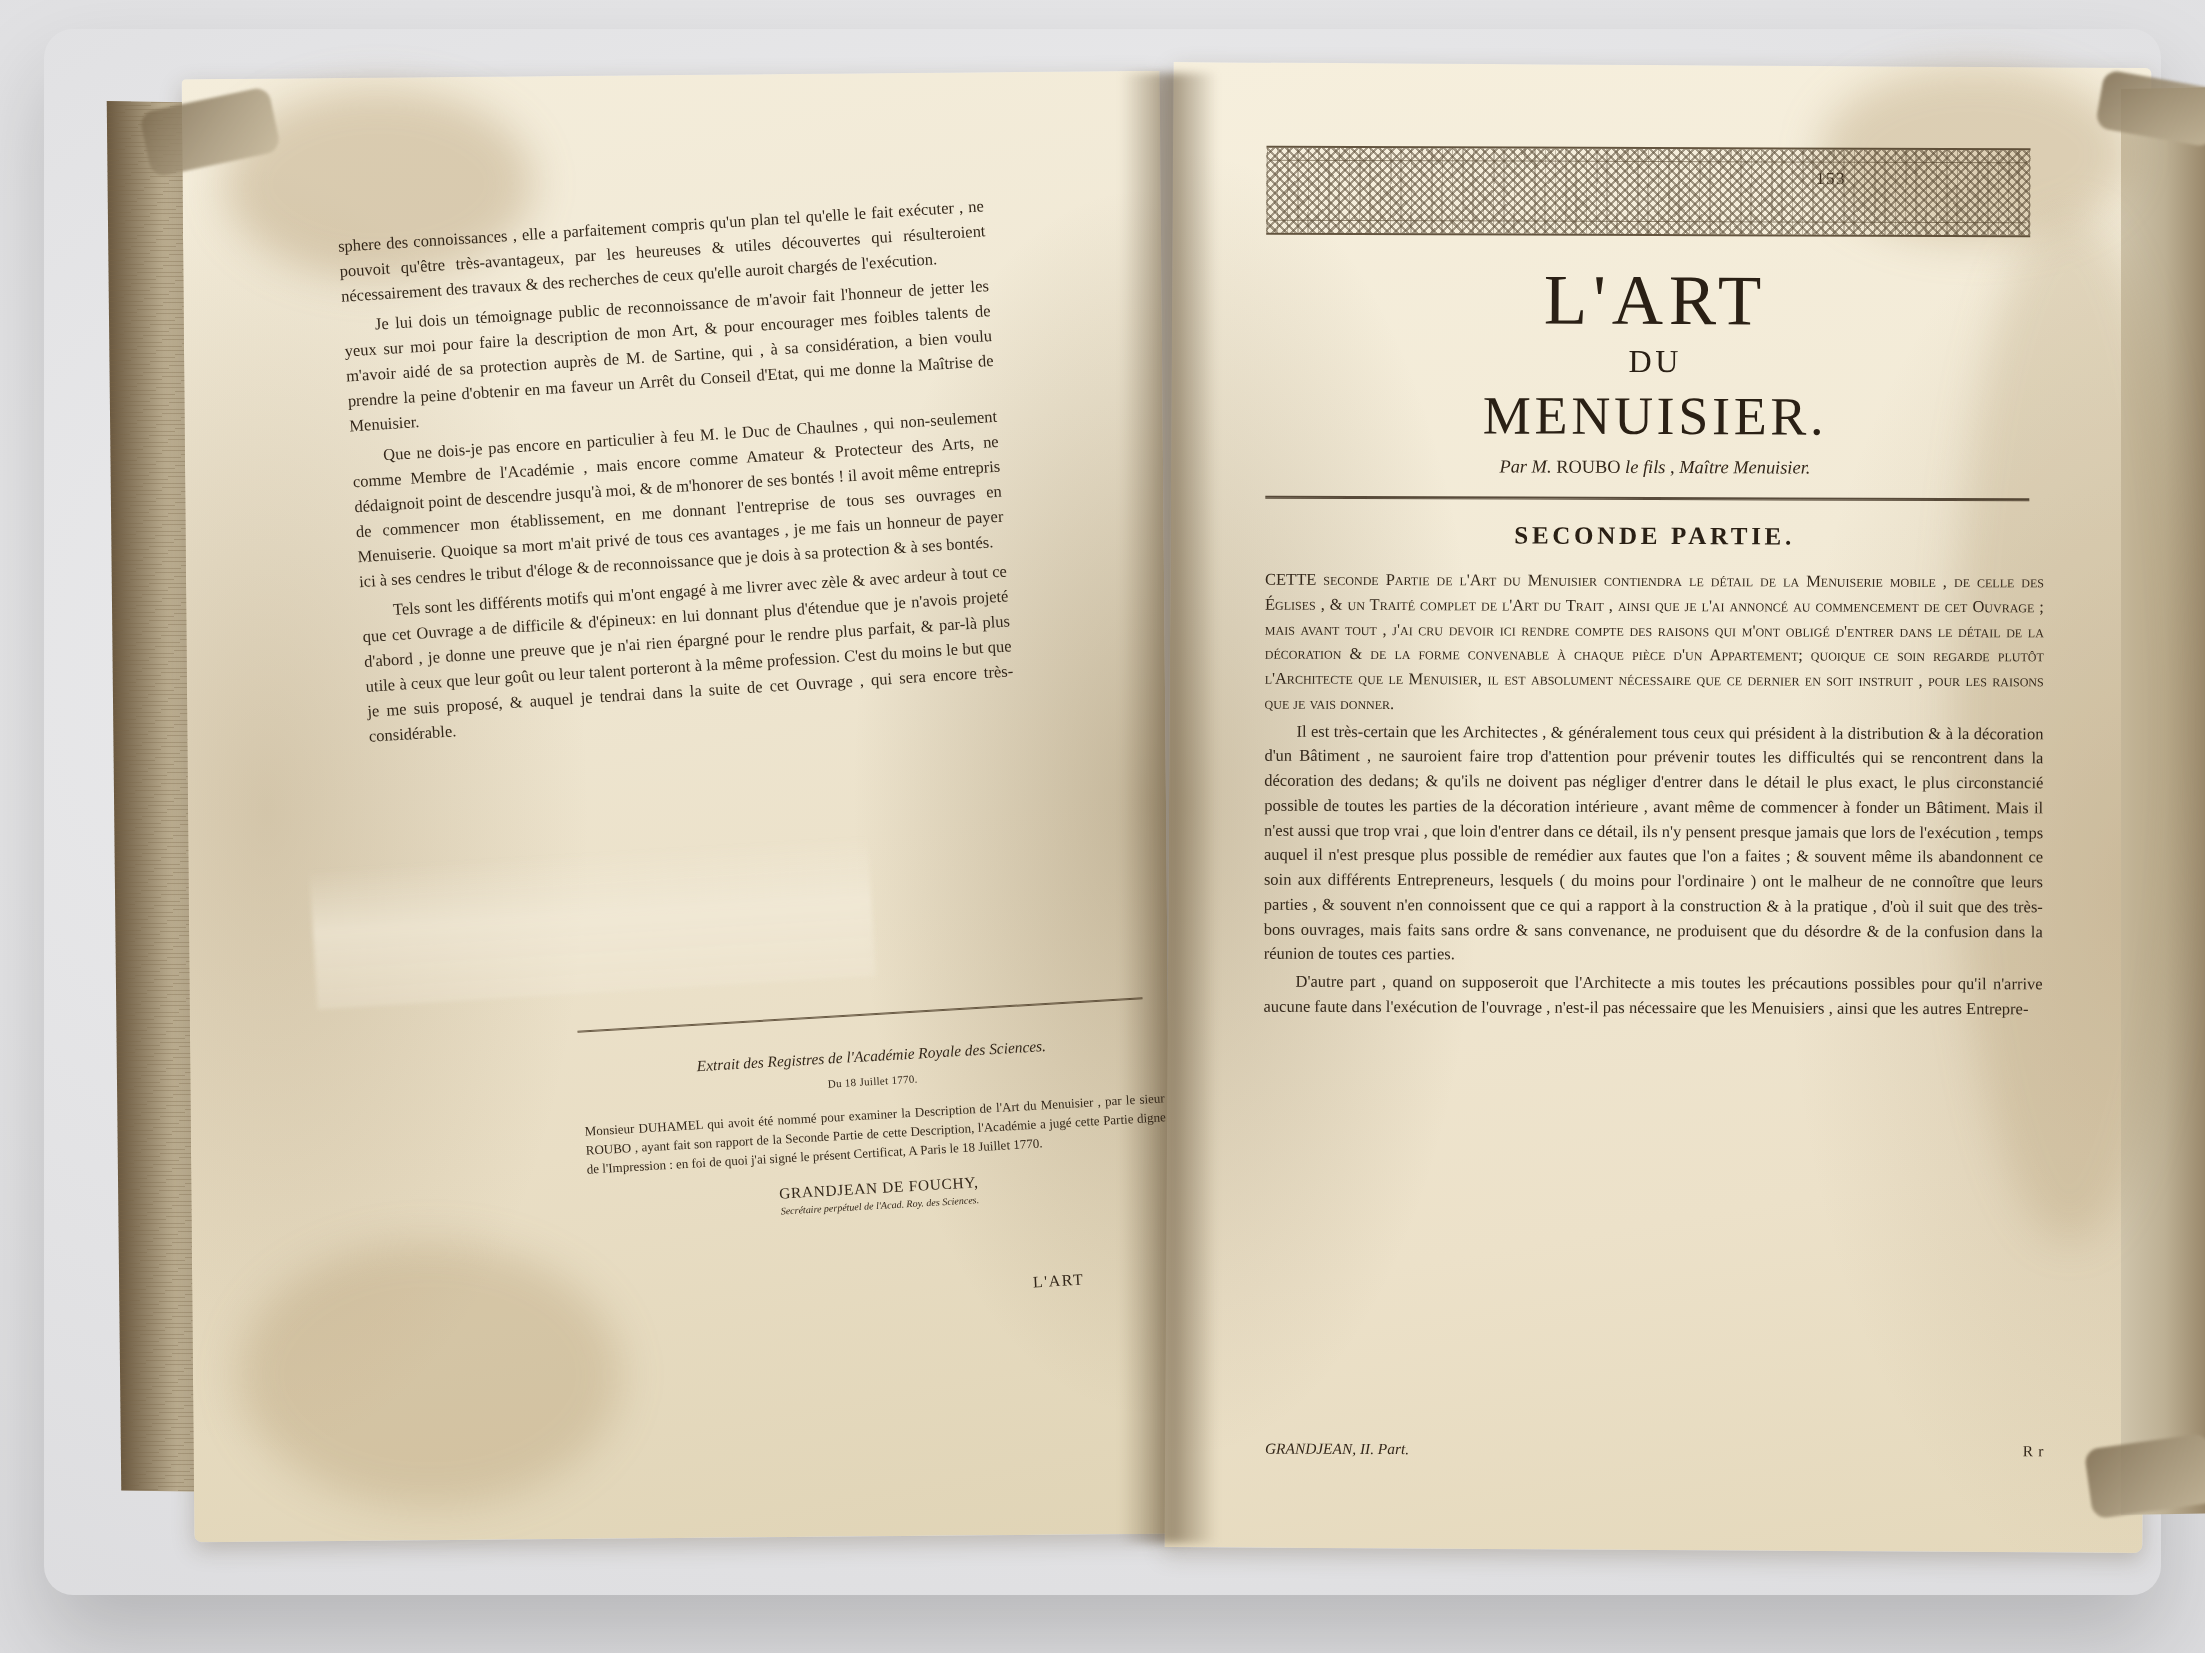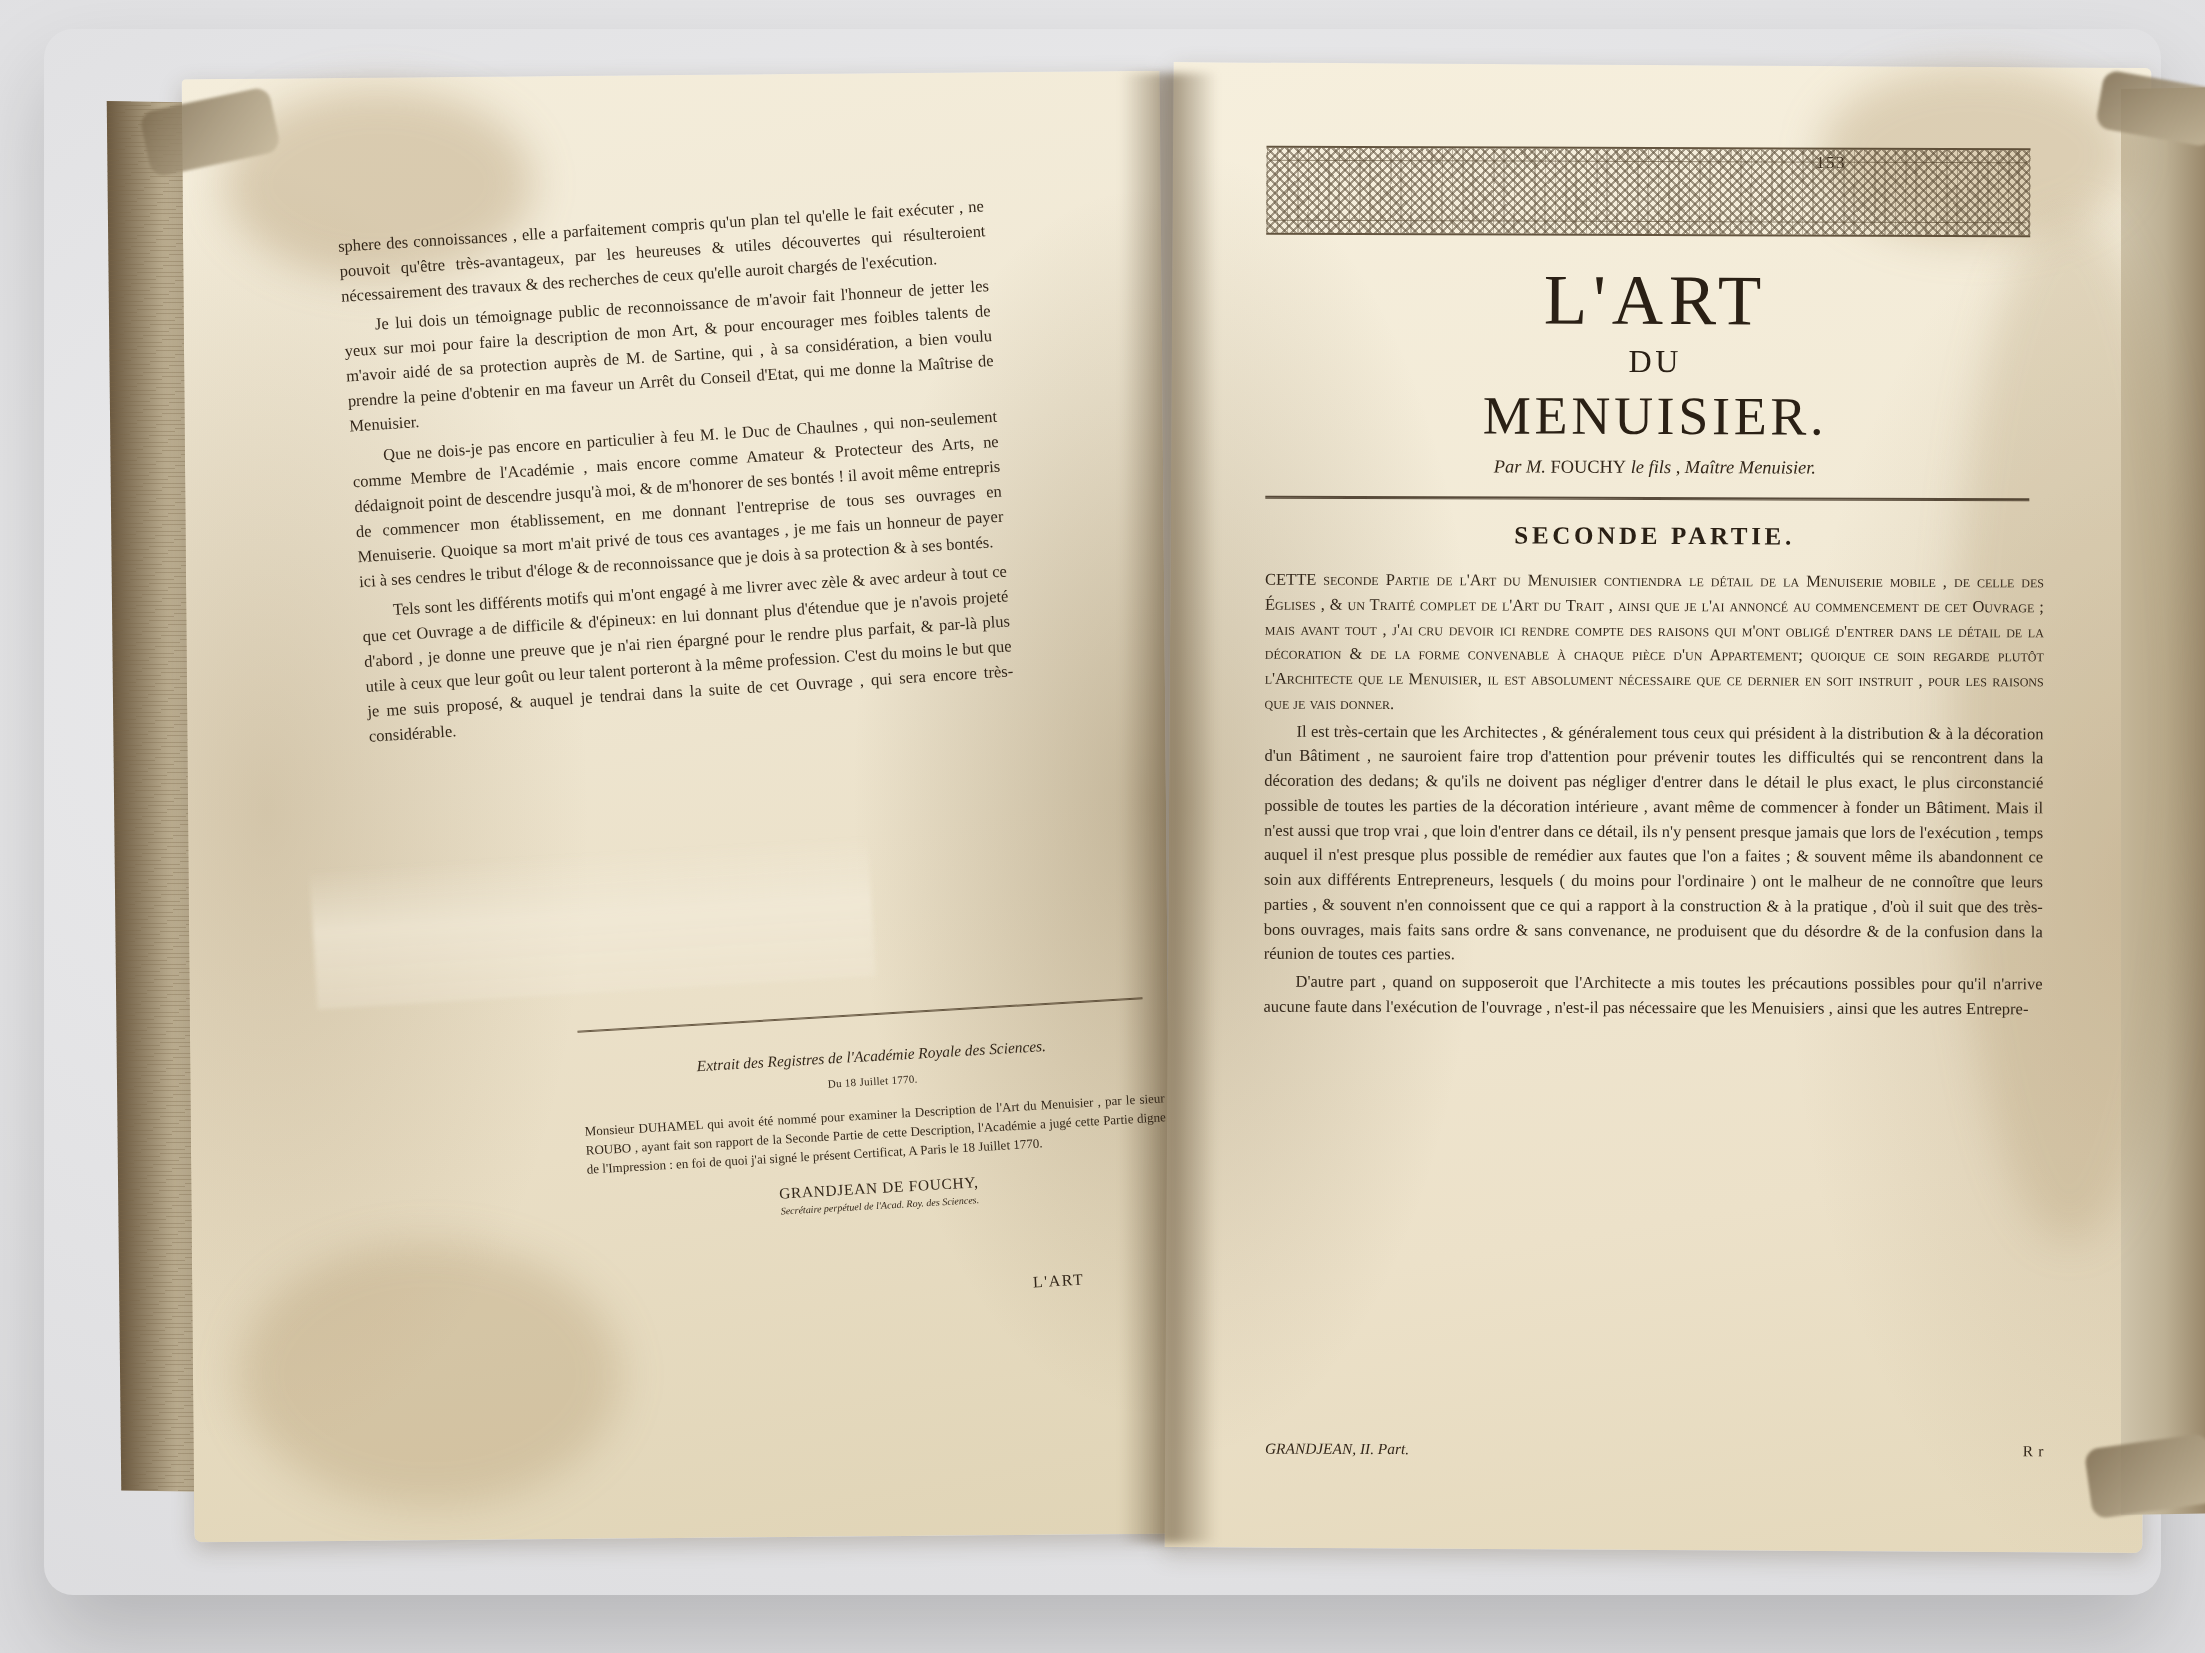--- a/index.html
+++ b/index.html
@@ -207,21 +207,21 @@
     position: absolute;
     left: 1195px;
     top: 125px;
     width: 779px;
     transform: rotate(0.2deg);
     color: #2d2317;
   }
 
   #folio {
     position: absolute;
-    left: 1746px; top: 131px;
+    left: 1746px; top: 147px;
     font-size: 17px;
     letter-spacing: 1.5px;
     color: #3a2d1d;
     transform: rotate(0.3deg);
   }
 
   
   #headband {
     position: relative;
     width: 764px;
@@ -383,21 +383,21 @@
 
     <div id="right-content">
 
       <div id="headband"></div>
 
       <div class="title-main">L'ART</div>
       <div class="title-du">DU</div>
       <div class="title-sub">MENUISIER.</div>
 
       <div class="byline">
-        <span>Par M. </span><span class="sc">FOUCHY</span><span> le fils , Maître Menuisier.</span>
+        <span>Par M. </span><span class="sc">ROUBO</span><span> le fils , Maître Menuisier.</span>
       </div>
 
       <div id="rule-under-byline"></div>
 
       <div class="part-head">SECONDE PARTIE.</div>
 
       <div id="right-body">
         <p class="noindent initial">CETTE seconde Partie de l'Art du Menuisier contiendra le détail de la Menuiserie mobile , de celle des Églises , &amp; un Traité complet de l'Art du Trait , ainsi que je l'ai annoncé au commencement de cet Ouvrage ; mais avant tout , j'ai cru devoir ici rendre compte des raisons qui m'ont obligé d'entrer dans le détail de la décoration &amp; de la forme convenable à chaque pièce d'un Appartement; quoique ce soin regarde plutôt l'Architecte que le Menuisier, il est absolument nécessaire que ce dernier en soit instruit , pour les raisons que je vais donner.</p>
         <p>Il est très-certain que les Architectes , &amp; généralement tous ceux qui président à la distribution &amp; à la décoration d'un Bâtiment , ne sauroient faire trop d'attention pour prévenir toutes les difficultés qui se rencontrent dans la décoration des dedans; &amp; qu'ils ne doivent pas négliger d'entrer dans le détail le plus exact, le plus circonstancié possible de toutes les parties de la décoration intérieure , avant même de commencer à fonder un Bâtiment. Mais il n'est aussi que trop vrai , que loin d'entrer dans ce détail, ils n'y pensent presque jamais que lors de l'exécution , temps auquel il n'est presque plus possible de remédier aux fautes que l'on a faites ; &amp; souvent même ils abandonnent ce soin aux différents Entrepreneurs, lesquels ( du moins pour l'ordinaire ) ont le malheur de ne connoître que leurs parties , &amp; souvent n'en connoissent que ce qui a rapport à la construction &amp; à la pratique , d'où il suit que des très-bons ouvrages, mais faits sans ordre &amp; sans convenance, ne produisent que du désordre &amp; de la confusion dans la réunion de toutes ces parties.</p>
         <p>D'autre part , quand on supposeroit que l'Architecte a mis toutes les précautions possibles pour qu'il n'arrive aucune faute dans l'exécution de l'ouvrage , n'est-il pas nécessaire que les Menuisiers , ainsi que les autres Entrepre-</p>

